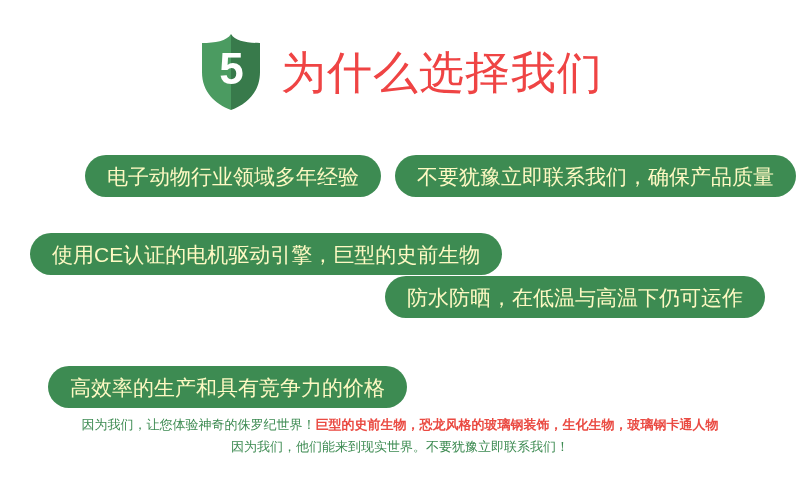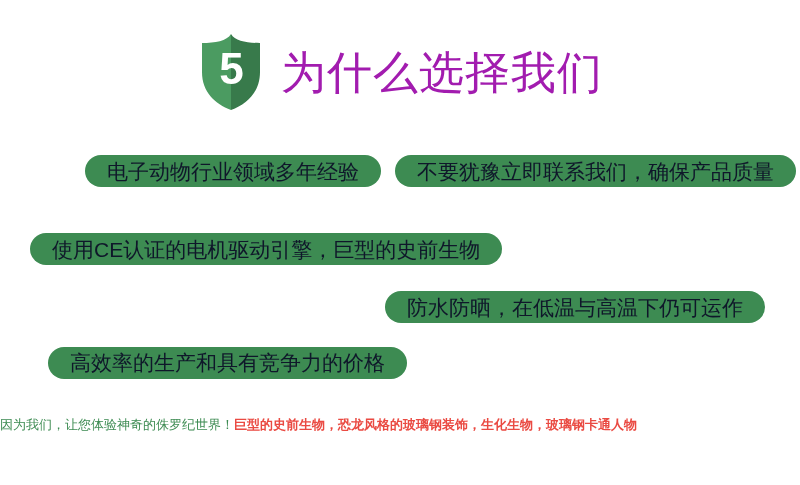--- a/index.html
+++ b/index.html
@@ -50,58 +50,58 @@
     color: #ffffff;
     font-size: 44px;
     font-weight: bold;
     line-height: 1;
     letter-spacing: -1px;
     padding-bottom: 6px;
     box-sizing: border-box;
     user-select: none;
   }
   .header-title {
-    color: #a21caf;
+    color: #ef4444;
     font-size: 45px;
     line-height: 1;
     letter-spacing: 1px;
     white-space: nowrap;
     text-align: center;
   }
 
   
   .pill {
     position: absolute;
     display: flex;
     align-items: center;
     justify-content: center;
     background: #3d8b52;
-    color: #0f172a;
+    color: #fef9c3;
     border-radius: 999px;
     font-size: 21px;
     line-height: 1;
     white-space: nowrap;
     box-sizing: border-box;
     padding: 0 22px;
-    height: 32px;
+    height: 42px;
   }
 
   .pill-1 { left: 85px;  top: 155px; }
   .pill-2 { left: 395px; top: 155px; }
   .pill-3 { left: 30px;  top: 233px; }
-  .pill-4 { left: 385px; top: 291px; }
-  .pill-5 { left: 48px;  top: 347px; font-family: Liberation Serif, serif; }
+  .pill-4 { left: 385px; top: 276px; }
+  .pill-5 { left: 48px;  top: 366px; }
 
   
   .footer {
     position: absolute;
     left: 0;
     top: 414px;
     width: 800px;
-    text-align: left;
+    text-align: center;
     font-size: 13px;
     line-height: 22px;
     color: #3d8b52;
   }
   .footer-line {
     white-space: nowrap;
   }
   .footer .hl {
     color: #ea4a42;
     font-weight: bold;
@@ -137,13 +137,14 @@
 <div class="pill pill-3">使用CE认证的电机驱动引擎，巨型的史前生物</div>
 
 <div class="pill pill-4">防水防晒，在低温与高温下仍可运作</div>
 
 <div class="pill pill-5">高效率的生产和具有竞争力的价格</div>
 
 <div class="footer">
   <div class="footer-line">
     <span>因为我们，让您体验神奇的侏罗纪世界！</span><span class="hl">巨型的史前生物，恐龙风格的玻璃钢装饰，生化生物，玻璃钢卡通人物</span>
   </div>
+  <div class="footer-line">因为我们，他们能来到现实世界。不要犹豫立即联系我们！</div>
 </div>
 
 </body></html>

